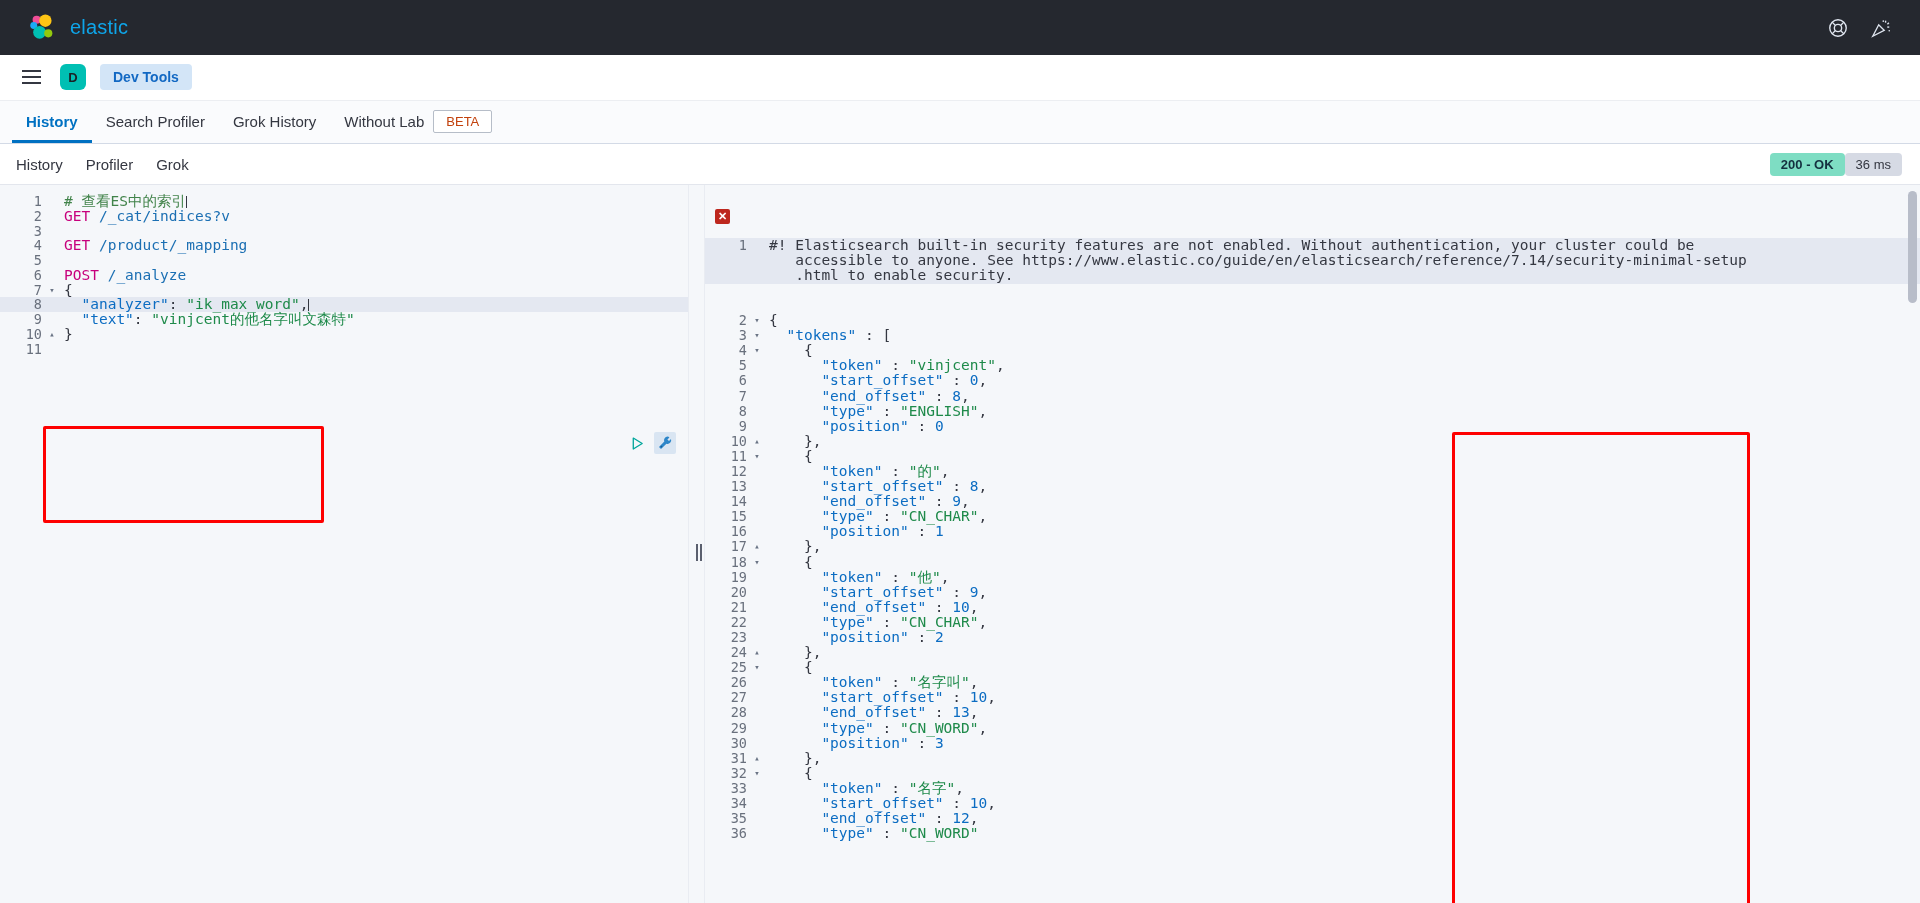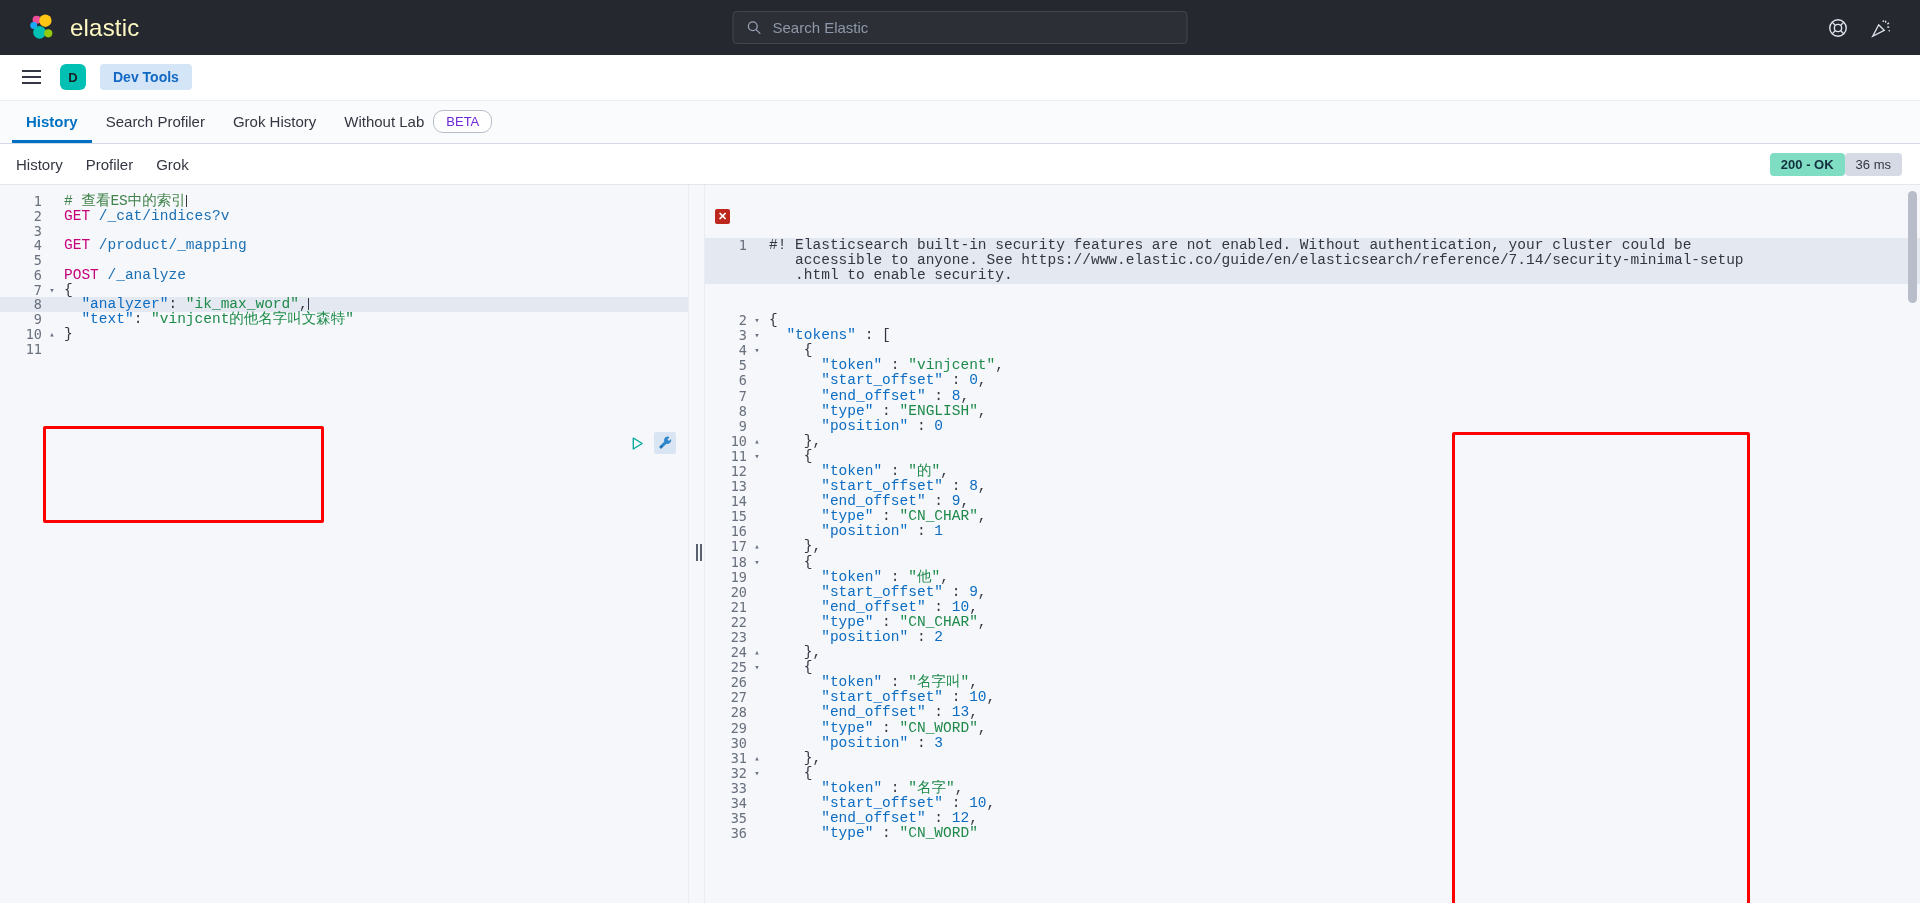--- a/index.html
+++ b/index.html
@@ -13,21 +13,21 @@
   
   .topnav {
     height: 55px;
     background: #25282f;
     display: flex;
     align-items: center;
     position: relative;
   }
   .brand { display: flex; align-items: center; gap: 13px; padding-left: 26px; }
   .brand-logo { width: 31px; height: 31px; position: relative; }
-  .brand-text { color: #fef9c3; font-size: 24px; letter-spacing: .2px; font-weight: 400; }
+  .brand-text { color: #0ea5e9; font-size: 20px; letter-spacing: .2px; font-weight: 400; }
 
   .global-search {
     position: absolute; left: 50%; transform: translateX(-50%);
     width: 455px; height: 33px;
     background: #2c2f36;
     border: 1px solid #43464d;
     border-radius: 4px;
     display: flex; align-items: center; gap: 11px;
     padding: 0 13px;
   }
@@ -74,22 +74,22 @@
     position: relative; height: 43px;
     display: flex; align-items: center; gap: 9px;
     padding: 0 14px; font-size: 15px; color: #343741; cursor: pointer;
   }
   .tab.active { color: #0071c2; font-weight: 600; }
   .tab.active::after {
     content: ""; position: absolute; left: 0; right: 0; bottom: 0;
     height: 3px; background: #0071c2;
   }
   .beta-badge {
-    border: 1px solid #b6bdc8; color: #6d28d9;
-    font-size: 13px; padding: 3px 12px; border-radius: 10px; background: #fff;
+    border: 1px solid #b6bdc8; color: #c2410c;
+    font-size: 13px; padding: 3px 12px; border-radius: 2px; background: #fff;
   }
 
   
   .ctoolbar {
     height: 40px; background: #ffffff;
     display: flex; align-items: center;
     padding: 0 18px 0 16px;
   }
   .tlink { font-size: 15px; color: #343741; margin-right: 23px; cursor: pointer; }
   .status-wrap { margin-left: auto; display: flex; align-items: center; }
@@ -135,21 +135,21 @@
   .gutter {
     width: 46px; flex: 0 0 46px; text-align: right;
     color: #69707d; padding-right: 4px;
     font-family: "DejaVu Sans Mono", monospace; font-size: 13.5px;
     line-height: 14.75px;
   }
   .fold {
     width: 12px; flex: 0 0 12px; text-align: center;
     color: #6a7485; font-size: 9px; line-height: 14.75px;
   }
-  .ctext { padding-left: 6px; line-height: 14.75px; font-family: Liberation Mono, monospace; }
+  .ctext { padding-left: 6px; line-height: 14.75px; }
 
   
   .t-comment { color: #41834a; }
   .t-method  { color: #c7007c; }
   .t-url     { color: #1b6fb3; }
   .t-key     { color: #0b6cc2; }
   .t-str     { color: #1e8a4a; }
   .t-num     { color: #0b6cc2; }
   .t-punct   { color: #343741; }
   .t-plain   { color: #343741; }
@@ -208,29 +208,20 @@
         <circle cx="11" cy="8" r="4.2" fill="#f04e98"></circle>
         <circle cx="20" cy="9" r="6.4" fill="#fec514"></circle>
         <circle cx="8" cy="14" r="3.6" fill="#1ba9f5"></circle>
         <circle cx="14" cy="21" r="6.6" fill="#00bfb3"></circle>
         <circle cx="23" cy="22" r="4.2" fill="#93c90e"></circle>
       </svg>
     </span>
     <span class="brand-text">elastic</span>
   </div>
 
-  <div class="global-search">
-    <span class="sicon">
-      <svg width="15" height="15" viewBox="0 0 16 16">
-        <circle cx="6.7" cy="6.7" r="4.7" fill="none" stroke="#98a2b3" stroke-width="1.4"></circle>
-        <line x1="10.3" y1="10.3" x2="14.3" y2="14.3" stroke="#98a2b3" stroke-width="1.4" stroke-linecap="round"></line>
-      </svg>
-    </span>
-    <input type="text" placeholder="Search Elastic" style="">
-  </div>
 
   <div class="nav-right">
     <span class="nav-ic">
       <svg width="22" height="22" viewBox="0 0 24 24" fill="none" stroke="#dfe5ef" stroke-width="1.5">
         <circle cx="12" cy="12" r="9"></circle>
         <circle cx="12" cy="12" r="4"></circle>
         <line x1="5.6" y1="5.6" x2="9.2" y2="9.2"></line>
         <line x1="14.8" y1="14.8" x2="18.4" y2="18.4"></line>
         <line x1="18.4" y1="5.6" x2="14.8" y2="9.2"></line>
         <line x1="9.2" y1="14.8" x2="5.6" y2="18.4"></line>

